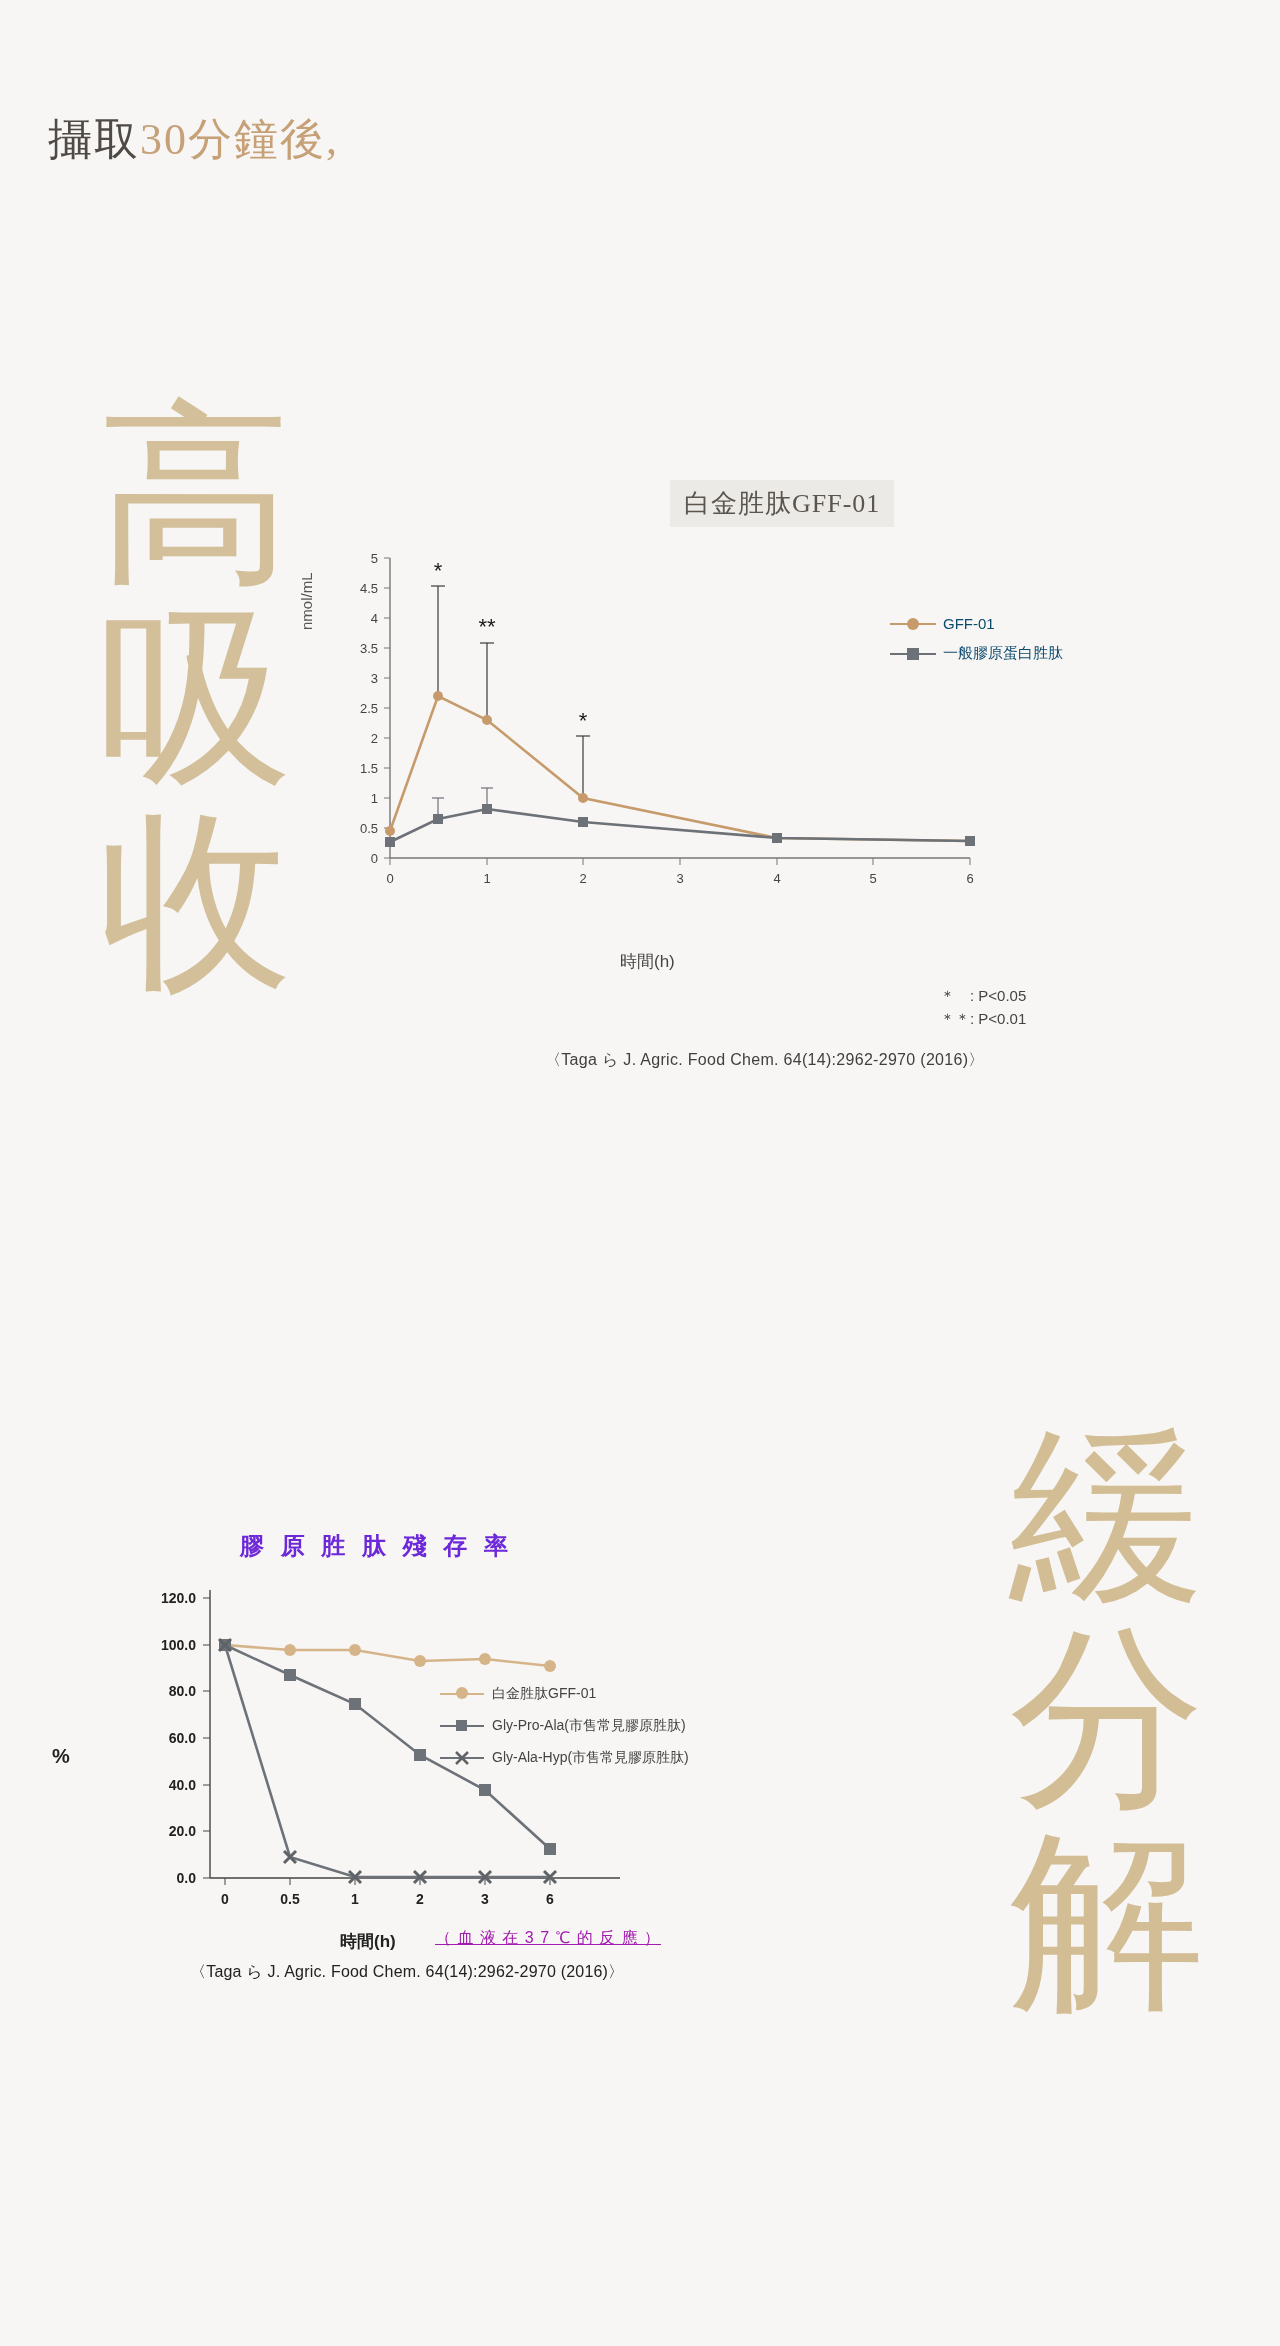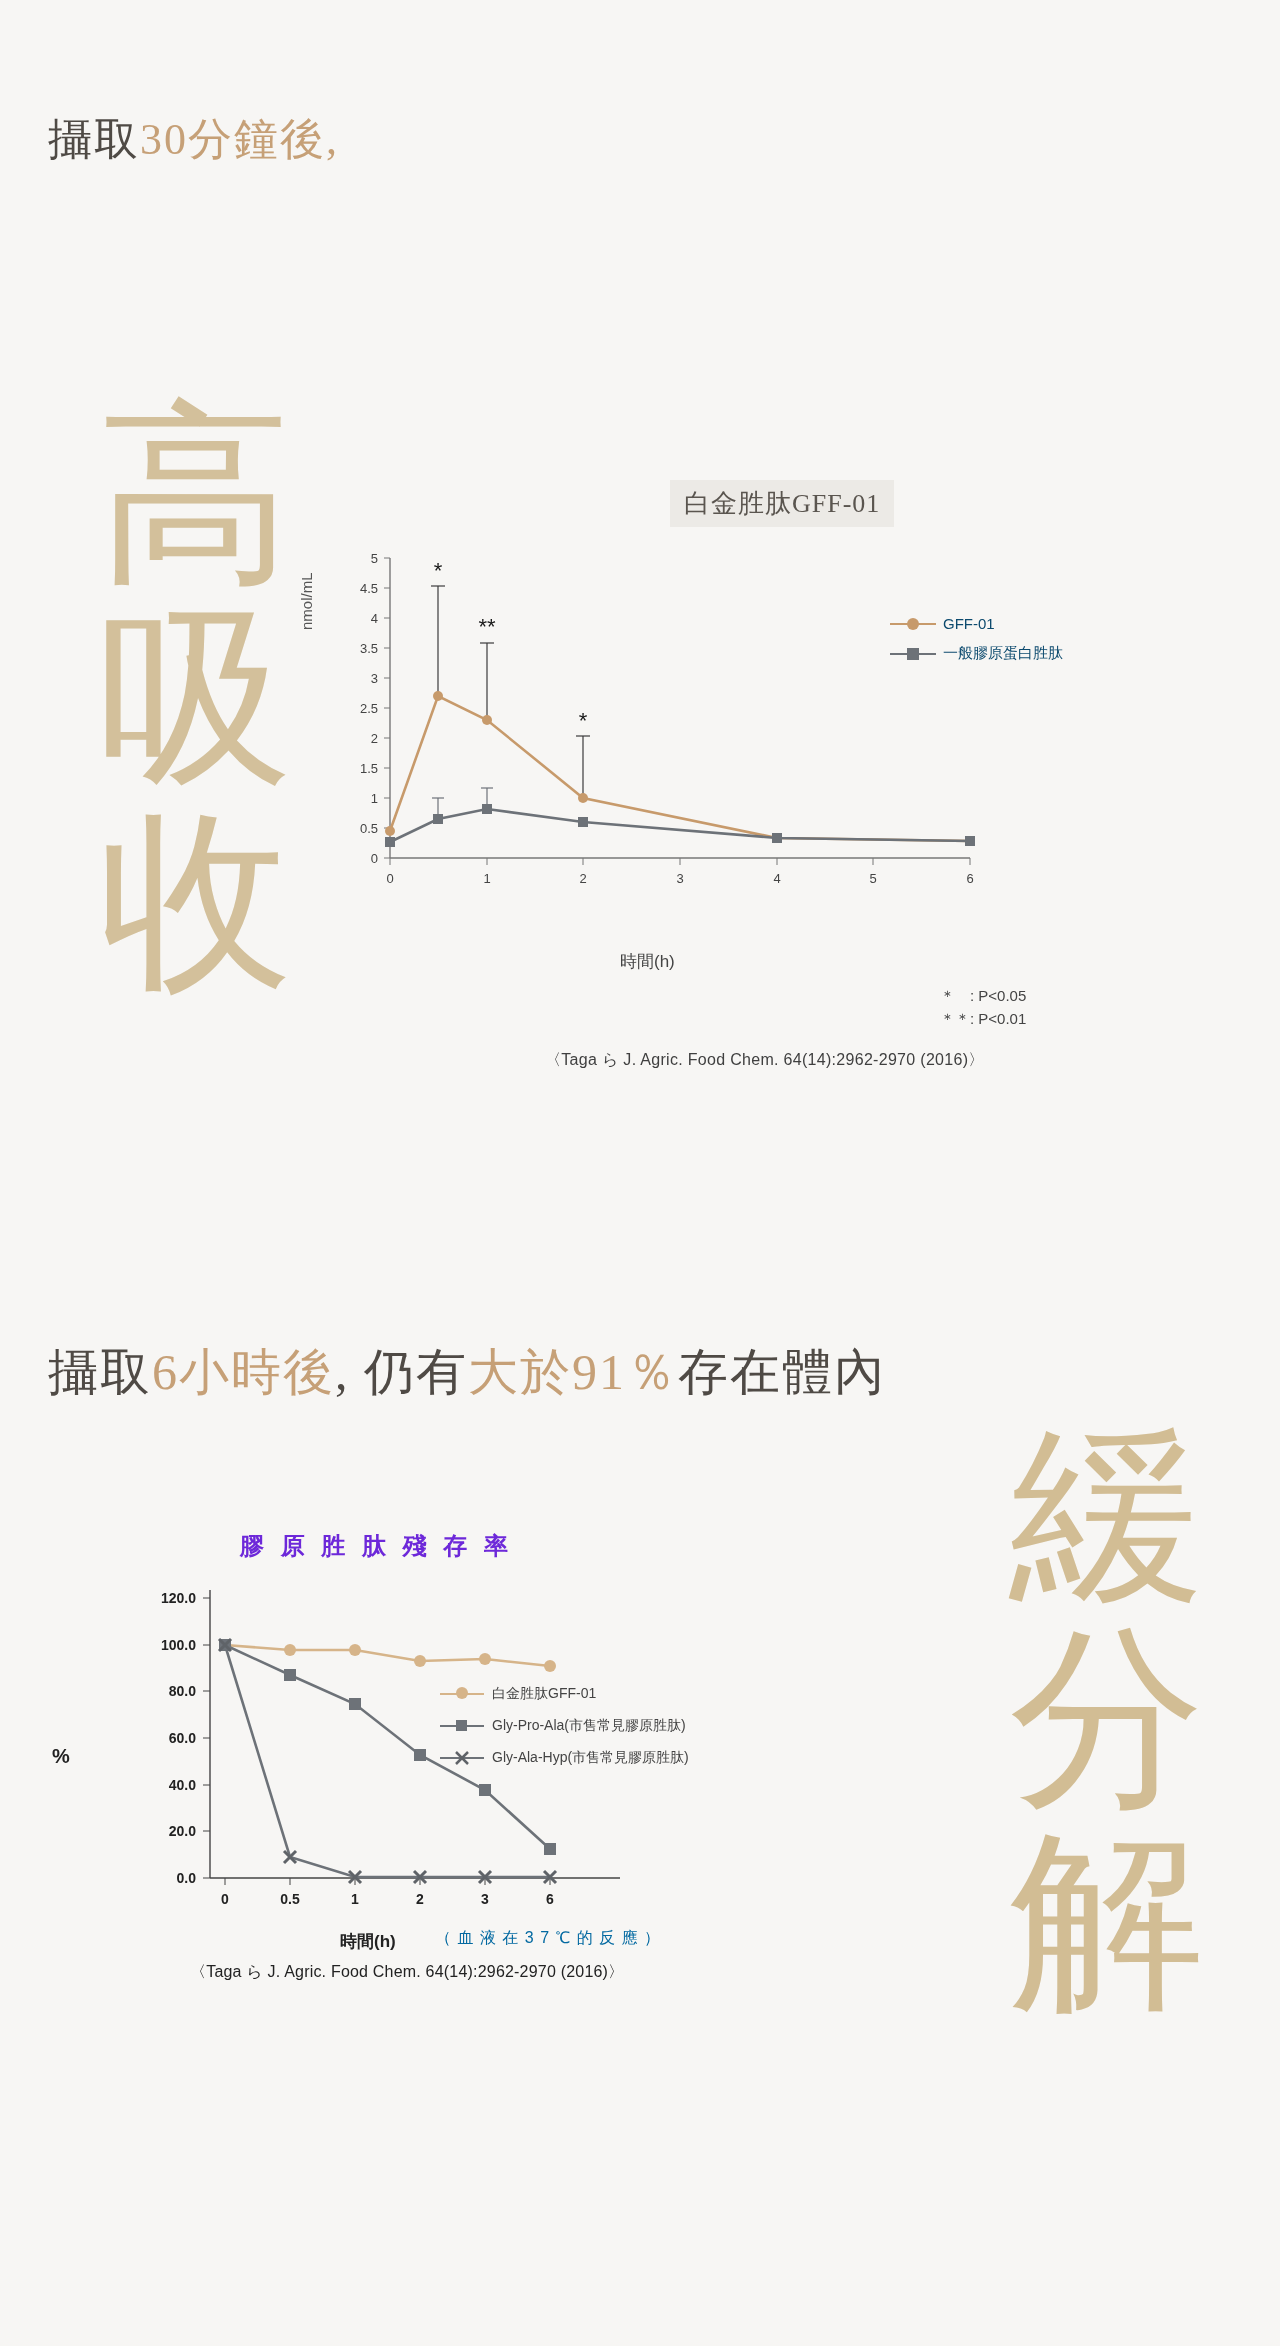--- a/index.html
+++ b/index.html
@@ -64,21 +64,21 @@
   .chart2-title{
     position:absolute;left:200px;top:0px;font-size:24px;color:#6d28d9;
     letter-spacing:5px;font-family:"Liberation Sans",sans-serif;font-weight:bold;
   }
   .c2-plot{position:absolute;left:110px;top:48px;width:520px;height:300px;}
   .ylabel2{position:absolute;left:12px;top:215px;font-size:20px;font-weight:bold;color:#222;}
   .xlabel2{position:absolute;left:300px;top:400px;font-size:17px;color:#222;font-weight:bold;}
   .legend2{position:absolute;left:400px;top:155px;font-size:14px;color:#444;}
   .legend2 .row{display:flex;align-items:center;margin-bottom:14px;white-space:nowrap;}
   .legend2 .swatch{width:44px;height:2px;position:relative;margin-right:8px;}
-  .note2{position:absolute;left:395px;top:398px;font-size:16px;color:#0369a1;letter-spacing:1px;}
+  .note2{position:absolute;left:395px;top:398px;font-size:16px;color:#a21caf;letter-spacing:1px;text-decoration:underline;}
   .src2{position:absolute;left:150px;top:432px;font-size:16px;color:#222;letter-spacing:0.2px;}
 
   svg{display:block;overflow:visible;}
   .tick{font-size:13px;fill:#444;font-family:"Liberation Sans",sans-serif;}
   .tick2{font-size:14px;fill:#222;font-family:"Liberation Sans",sans-serif;font-weight:bold;}
   .star{font-size:22px;fill:#1a1a1a;font-family:"Liberation Sans",sans-serif;}
 </style>
 </head>
 <body>
 
@@ -207,23 +207,20 @@
     </div>
 
     <div class="sig-note">
       <div>＊　: P&lt;0.05</div>
       <div>＊＊: P&lt;0.01</div>
     </div>
 
     <div class="src1">〈Taga ら J. Agric. Food Chem. 64(14):2962-2970 (2016)〉</div>
   </div>
 
-  <div class="headline2">
-    <span>攝取</span><span class="gold">6小時後</span><span>, 仍有</span><span class="gold">大於91％</span><span>存在體內</span>
-  </div>
 
   <div class="bigchars" id="bigchars-right">
     <div style="word-break:break-all;">緩分解</div>
   </div>
 
   <div class="chart2-wrap">
     <div class="chart2-title">膠 原 胜 肽 殘 存 率</div>
     <div class="ylabel2">%</div>
 
     <div class="c2-plot">

